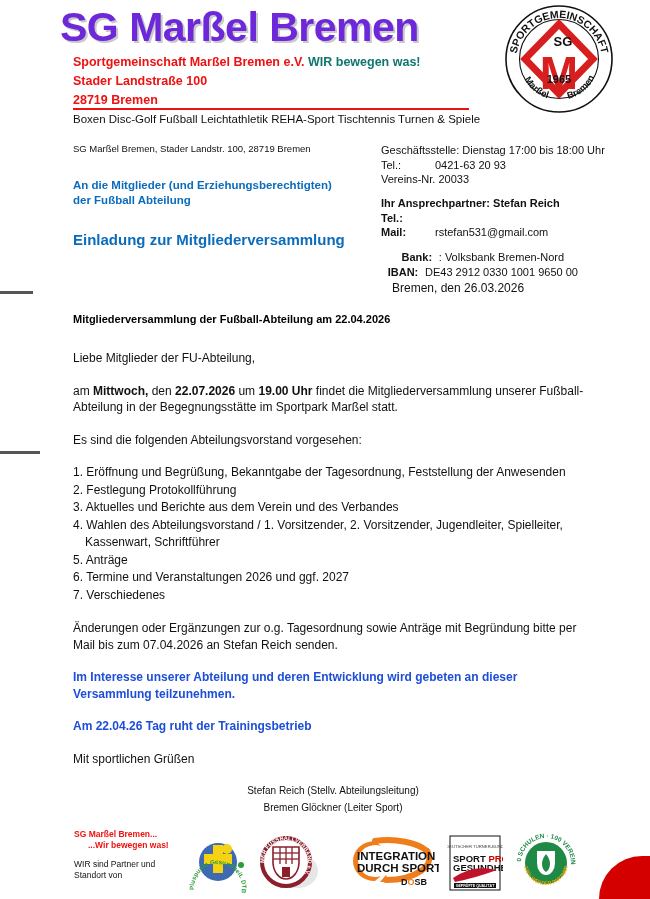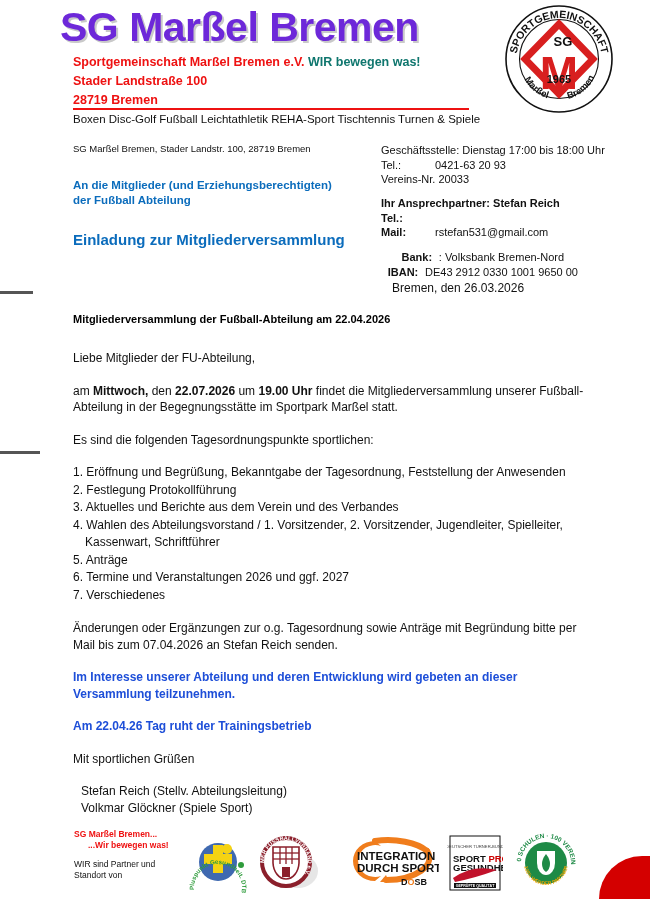--- a/index.html
+++ b/index.html
@@ -56,21 +56,21 @@
 
   
   .body-wrap{position:absolute;left:73px;top:310px;width:520px;}
   .doc-h{font-size:11px;font-weight:bold;color:#000;margin:0 0 22px 0;line-height:18px;}
   .p{font-size:12px;line-height:16.5px;color:#111;margin:0 0 16px 0;}
   .p b{font-weight:bold;}
   .agenda{margin:0 0 16px 0;padding:0;list-style:none;}
   .agenda li{font-size:12px;line-height:17.5px;color:#111;}
   .agenda li .cont{display:block;padding-left:12px;}
   .red-p{font-size:12px;line-height:16.5px;color:#1d4ed8;font-weight:bold;margin:0 0 16px 0;}
-  .sig{font-size:12px;line-height:16.5px;color:#111;margin:8px;}
+  .sig{font-size:10px;line-height:16.5px;color:#111;margin:0;text-align:center;}
 
   
   .footer{position:absolute;left:0;top:826px;width:538px;height:73px;}
   .f-slogan{position:absolute;left:74px;top:3px;font-size:8.5px;font-weight:bold;color:#ee1111;line-height:11px;white-space:nowrap;}
   .f-slogan .l2{display:block;padding-left:14px;}
   .f-sub{position:absolute;left:74px;top:33px;font-size:8.5px;color:#111;line-height:11px;white-space:nowrap;}
 
   .logo{position:absolute;}
   .logo svg{display:block;}
   .lg-dfb{left:187px;top:5px;}
@@ -165,21 +165,21 @@
   <div class="rc rc-date">Bremen, den 26.03.2026</div>
 
   <div class="body-wrap">
 
     <div class="doc-h">Mitgliederversammlung der Fußball-Abteilung am 22.04.2026</div>
 
     <p class="p">Liebe Mitglieder der FU-Abteilung,</p>
 
     <p class="p"><span>am </span><b>Mittwoch,</b><span> den </span><b>22.07.2026</b><span> um </span><b>19.00 Uhr</b><span> findet die Mitgliederversammlung unserer Fußball-Abteilung in der Begegnungsstätte im Sportpark Marßel statt.</span></p>
 
-    <p class="p">Es sind die folgenden Tagesordnungspunkte sportlichen:</p>
+    <p class="p">Es sind die folgenden Abteilungsvorstand vorgesehen:</p>
 
     <ul class="agenda">
       <li><span>1. Eröffnung und Begrüßung, Bekanntgabe der Tagesordnung, Feststellung der Anwesenden</span></li>
       <li><span>2. Festlegung Protokollführung</span></li>
       <li><span>3. Aktuelles und Berichte aus dem Verein und des Verbandes</span></li>
       <li><span>4. Wahlen des Abteilungsvorstand / 1. Vorsitzender, 2. Vorsitzender, Jugendleiter, Spielleiter,</span><span class="cont">Kassenwart, Schriftführer</span></li>
       <li><span>5. Anträge</span></li>
       <li><span>6. Termine und Veranstaltungen 2026 und ggf. 2027</span></li>
       <li><span>7. Verschiedenes</span></li>
     </ul>
@@ -187,21 +187,21 @@
     <p class="p">Änderungen oder Ergänzungen zur o.g. Tagesordnung sowie Anträge mit Begründung bitte per Mail bis zum 07.04.2026 an Stefan Reich senden.</p>
 
     <p class="red-p">Im Interesse unserer Abteilung und deren Entwicklung wird gebeten an dieser Versammlung teilzunehmen.</p>
 
     <p class="red-p">Am 22.04.26 Tag ruht der Trainingsbetrieb</p>
 
     <p class="p">Mit sportlichen Grüßen</p>
 
     <p class="sig">
       <span>Stefan Reich (Stellv. Abteilungsleitung)</span><br>
-      <span>Volkmar Glöckner (Spiele Sport)</span>
+      <span>Bremen Glöckner (Leiter Sport)</span>
     </p>
   </div>
 
   <div class="footer">
 
     <div class="f-slogan">
       <span>SG Marßel Bremen...</span>
       <span class="l2">...Wir bewegen was!</span>
     </div>
     <div class="f-sub">

